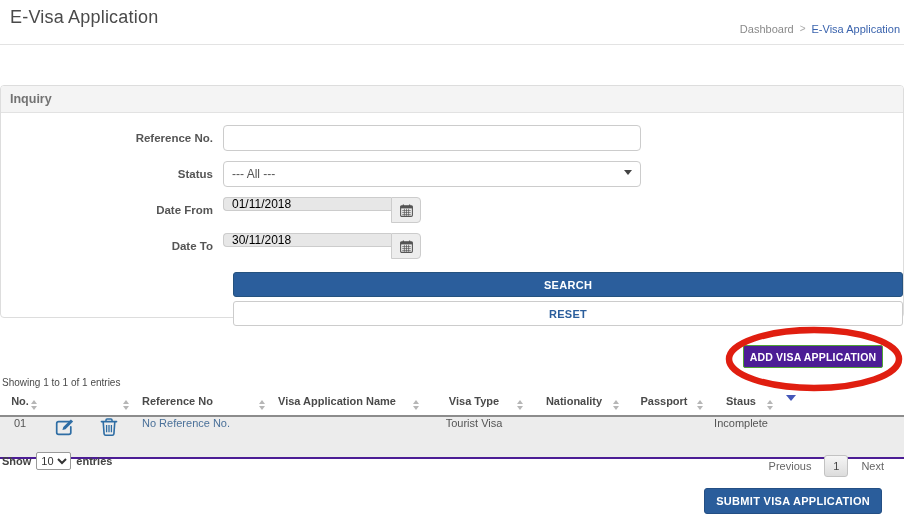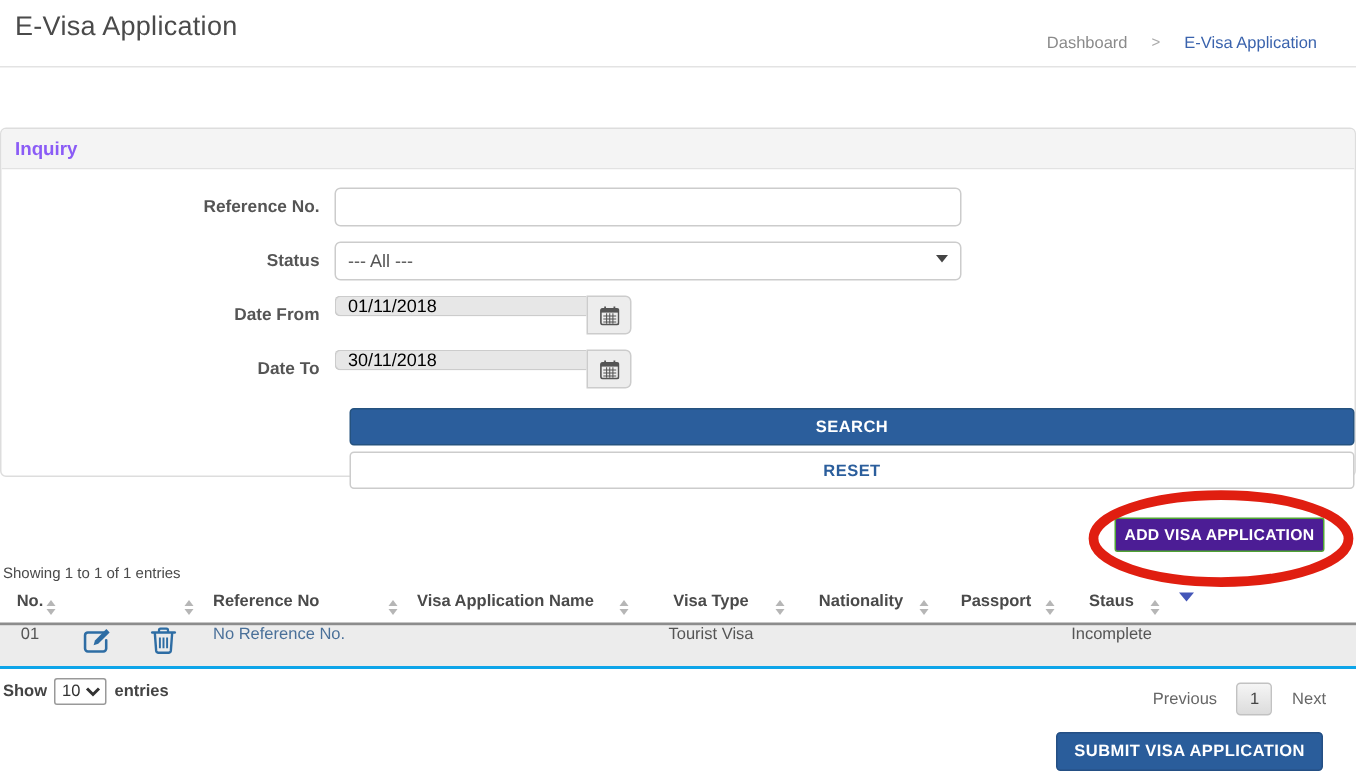--- a/index.html
+++ b/index.html
@@ -2,30 +2,30 @@
 <html><head>
 <meta charset="utf-8">
 <style>
   * { margin:0; padding:0; box-sizing:border-box; }
   html,body { background:#fff; }
   body { font-family:"Liberation Sans", sans-serif; color:#555; }
   .page { position:relative; width:904px; height:520px; background:#fff; overflow:hidden; }
 
   
   .page-title { position:absolute; top:7px; left:10px; font-size:18px; font-weight:400; color:#4a4a4a; letter-spacing:.2px; }
-  .breadcrumb { position:absolute; top:23px; right:26px; font-size:11px; color:#8a8a8a; display:flex; gap:16px; align-items:flex-start; }
+  .breadcrumb { position:absolute; top:23px; right:4px; font-size:11px; color:#8a8a8a; display:flex; gap:6px; align-items:flex-start; }
   .breadcrumb .crumb-link { color:#8a8a8a; cursor:pointer; }
   .breadcrumb .crumb-sep { color:#aaa; font-size:10px; }
   .breadcrumb .crumb-current { color:#3a63ad; cursor:pointer; }
   .top-divider { position:absolute; top:44px; left:0; width:904px; height:1px; background:#e3e3e3; }
 
   
   .panel { position:absolute; top:85px; left:0; width:904px; height:233px; border:1px solid #ddd; border-radius:4px; background:#fff; }
   .panel-heading { height:27px; background:#f4f4f4; border-bottom:1px solid #e2e2e2; border-radius:3px 3px 0 0; display:flex; align-items:center; padding-left:9px; }
-  .panel-title { font-size:12.5px; font-weight:bold; color:#8b5cf6; }
+  .panel-title { font-size:12.5px; font-weight:bold; color:#737373; }
   .panel-body { padding-top:12px; }
   .form-row { display:flex; margin-bottom:10px; }
   .form-label { width:222px; text-align:right; padding-right:10px; font-size:11.5px; font-weight:bold; color:#555; line-height:26px; }
   .form-ctrl { width:418px; position:relative; }
   input.text-input { width:418px; height:26px; border:1px solid #ccc; border-radius:4px; padding:0 8px; font-size:12px; color:#555; font-family:"Liberation Sans",sans-serif; outline:none; }
   .select-wrap { position:relative; width:418px; }
   select.status-select { width:418px; height:26px; border:1px solid #ccc; border-radius:4px; padding:0 8px; font-size:12px; color:#555; background:#fff; -webkit-appearance:none; appearance:none; font-family:"Liberation Sans",sans-serif; outline:none; }
   .select-caret { position:absolute; right:9px; top:9px; width:0; height:0; border-left:4px solid transparent; border-right:4px solid transparent; border-top:5px solid #444; pointer-events:none; }
   .input-group { display:flex; width:198px; }
   input.date-input { width:168px; height:14px; border:1px solid #ccc; border-right:none; border-radius:4px 0 0 4px; background:#e7e7e7; padding:0 8px; font-size:12px; color:#000000; font-family:"Liberation Sans",sans-serif; outline:none; }
@@ -38,21 +38,21 @@
   
   .add-zone { position:absolute; top:326px; left:718px; width:186px; height:70px; }
   .btn-add { position:absolute; top:19px; left:25px; width:140px; height:23px; background:#4c1d95; border:1px solid #4fa433; color:#fff; font-size:10.5px; font-weight:bold; border-radius:2px; display:flex; align-items:center; justify-content:center; letter-spacing:.2px; cursor:pointer; }
   .annotation-svg { position:absolute; top:0; left:0; pointer-events:none; }
 
   
   .showing { position:absolute; top:377px; left:2px; font-size:10px; color:#4a4a4a; }
   .grid { position:absolute; top:395px; left:0; width:904px; }
   .gr { display:flex; width:904px; }
   .gr.head { height:22px; border-bottom:2px solid #8c8c8c; align-items:center; }
-  .gr.datarow { height:29px; background:#ececec; border-bottom:2px solid #0ea5e9; align-items:center; }
+  .gr.datarow { height:42px; background:#ececec; border-bottom:2px solid #4c1d95; align-items:center; }
   .gc { position:relative; font-size:11px; display:flex; align-items:flex-start; justify-content:center; height:100%; }
   .gc.left { justify-content:flex-start; padding-left:10px; }
   .head .gc { font-weight:bold; color:#4a4a4a; cursor:pointer; }
   .datarow .gc { color:#555; }
   .c1{width:40px}.c2{width:92px}.c3{width:136px}.c4{width:154px}.c5{width:104px}
   .c6{width:96px}.c7{width:84px}.c8{width:70px}.c9{width:99px}.c10{width:29px}
   .sort { position:absolute; right:3px; top:50%; transform:translateY(-50%); display:flex; flex-direction:column; gap:2px; }
   .sort i { display:block; width:0; height:0; border-left:3.5px solid transparent; border-right:3.5px solid transparent; }
   .sort i.up { border-bottom:4px solid #b6b6b6; }
   .sort i.down { border-top:4px solid #b6b6b6; }

